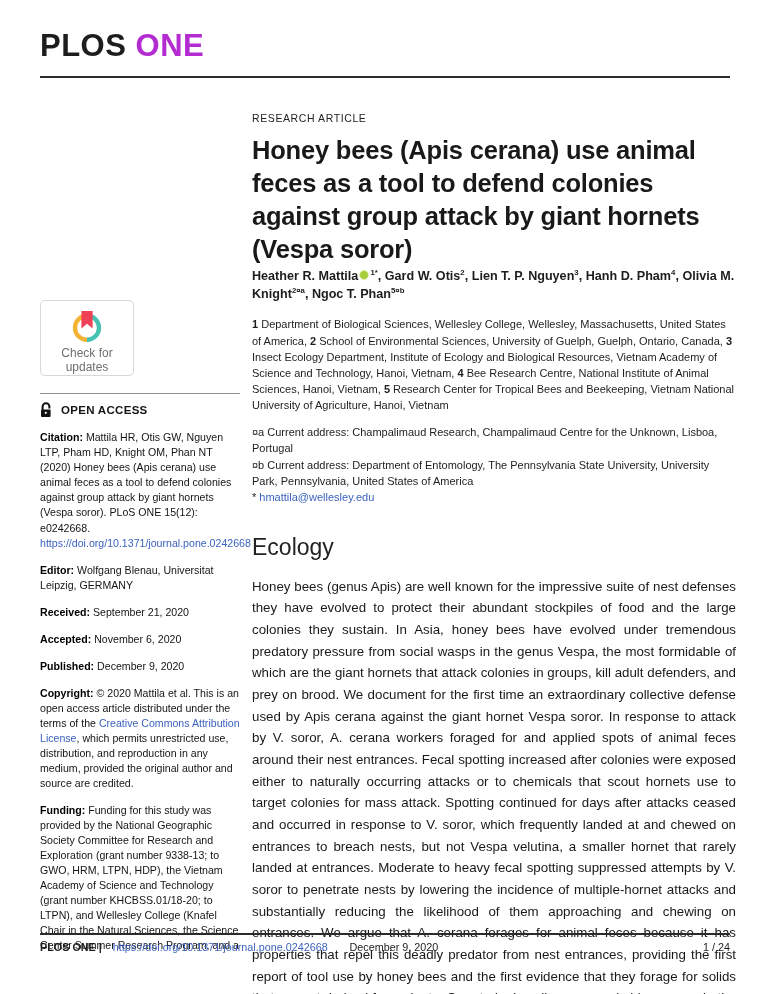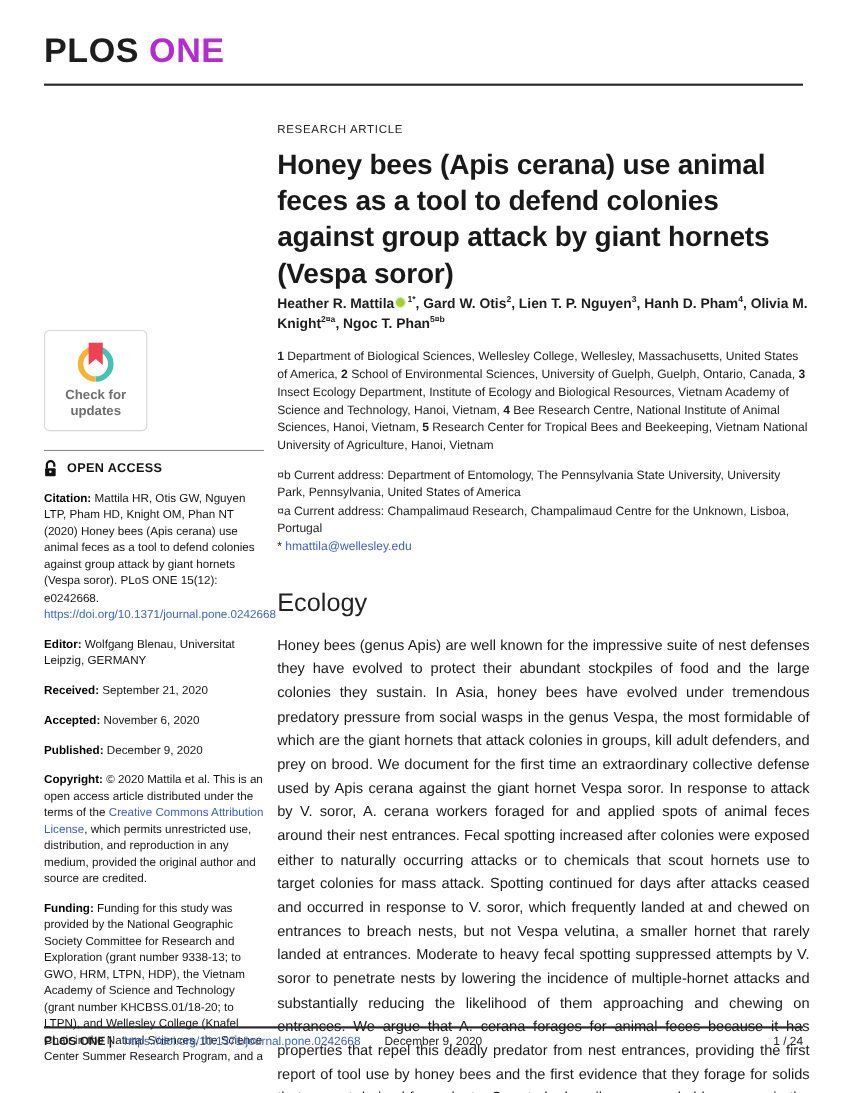--- a/index.html
+++ b/index.html
@@ -25,24 +25,23 @@
 
   
   .header{position:absolute;left:40px;right:24px;top:28px;}
   .wordmark{font-size:31px;font-weight:bold;letter-spacing:.5px;}
   .wordmark .one{color:var(--magenta);}
   .header-rule{position:absolute;left:40px;right:38px;top:76px;border-top:2px solid var(--rule-dark);}
 
   
   .sidebar{position:absolute;left:40px;top:96px;width:200px;font-size:10.6px;line-height:1.42;color:#141414;}
   .badge{
-    margin-top:204px;width:94px;height:92px;border:1px solid #d7d7d7;border-radius:5px;
+    margin-top:204px;width:94px;height:76px;border:1px solid #d7d7d7;border-radius:5px;
     display:flex;flex-direction:column;align-items:center;justify-content:flex-start;padding-top:6px;
     background:#fff;
-    font-weight:bold;
   }
   .badge-text{font-size:12px;color:#6e6e6e;line-height:1.15;text-align:center;margin-top:2px;}
   .sidebar-rule{margin-top:17px;border-top:1px solid #8f8f8f;width:100%;}
   .oa-row{display:flex;align-items:flex-end;gap:6px;margin-top:8px;}
   .oa-label{font-size:11.5px;font-weight:bold;letter-spacing:.3px;}
   .side-par{margin-top:12px;}
   .side-par .bd{color:#000;}
 
   
   .main{position:absolute;left:252px;top:112px;width:484px;}
@@ -111,22 +110,22 @@
   <p class="side-par"><span class="bd">Copyright: </span><span>© 2020 Mattila et al. This is an open access article distributed under the terms of the </span><span class="lnk">Creative Commons Attribution License</span><span>, which permits unrestricted use, distribution, and reproduction in any medium, provided the original author and source are credited.</span></p>
   <p class="side-par"><span class="bd">Funding: </span><span>Funding for this study was provided by the National Geographic Society Committee for Research and Exploration (grant number 9338-13; to GWO, HRM, LTPN, HDP), the Vietnam Academy of Science and Technology (grant number KHCBSS.01/18-20; to LTPN), and Wellesley College (Knafel Chair in the Natural Sciences, the Science Center Summer Research Program, and a</span></p>
 </div>
 
 <div class="main">
   <div class="kicker">RESEARCH ARTICLE</div>
   <h1 class="title"><span>Honey bees (</span><span class="it">Apis cerana</span><span>) use animal feces as a tool to defend colonies against group attack by giant hornets (</span><span class="it">Vespa soror</span><span>)</span></h1>
   <p class="authors"><span>Heather R. Mattila</span><span class="inline-icon orcid"></span><span class="sup">1</span><span class="sup">*</span><span>, Gard W. Otis</span><span class="sup">2</span><span>, Lien T. P. Nguyen</span><span class="sup">3</span><span>, Hanh D. Pham</span><span class="sup">4</span><span>, Olivia M. Knight</span><span class="sup">2¤a</span><span>, Ngoc T. Phan</span><span class="sup">5¤b</span></p>
   <p class="affils"><span class="bd">1</span><span> Department of Biological Sciences, Wellesley College, Wellesley, Massachusetts, United States of America, </span><span class="bd">2</span><span> School of Environmental Sciences, University of Guelph, Guelph, Ontario, Canada, </span><span class="bd">3</span><span> Insect Ecology Department, Institute of Ecology and Biological Resources, Vietnam Academy of Science and Technology, Hanoi, Vietnam, </span><span class="bd">4</span><span> Bee Research Centre, National Institute of Animal Sciences, Hanoi, Vietnam, </span><span class="bd">5</span><span> Research Center for Tropical Bees and Beekeeping, Vietnam National University of Agriculture, Hanoi, Vietnam</span></p>
   <div class="curr">
+    <span class="curr-line"><span>¤a Current address: Champalimaud Research, Champalimaud Centre for the Unknown, Lisboa, Portugal</span></span>
     <span class="curr-line"><span>¤b Current address: Department of Entomology, The Pennsylvania State University, University Park, Pennsylvania, United States of America</span></span>
-    <span class="curr-line"><span>¤a Current address: Champalimaud Research, Champalimaud Centre for the Unknown, Lisboa, Portugal</span></span>
     <span class="curr-line email-line"><span>* </span><span class="lnk">hmattila@wellesley.edu</span></span>
   </div>
   <h2 class="abstract-h">Ecology</h2>
   <p class="abstract-p"><span>Honey bees (genus </span><span class="it">Apis</span><span>) are well known for the impressive suite of nest defenses they have evolved to protect their abundant stockpiles of food and the large colonies they sustain. In Asia, honey bees have evolved under tremendous predatory pressure from social wasps in the genus </span><span class="it">Vespa</span><span>, the most formidable of which are the giant hornets that attack colonies in groups, kill adult defenders, and prey on brood. We document for the first time an extraordinary collective defense used by </span><span class="it">Apis cerana</span><span> against the giant hornet </span><span class="it">Vespa soror</span><span>. In response to attack by </span><span class="it">V. soror</span><span>, </span><span class="it">A. cerana</span><span> workers foraged for and applied spots of animal feces around their nest entrances. Fecal spotting increased after colonies were exposed either to naturally occurring attacks or to chemicals that scout hornets use to target colonies for mass attack. Spotting continued for days after attacks ceased and occurred in response to </span><span class="it">V. soror</span><span>, which frequently landed at and chewed on entrances to breach nests, but not </span><span class="it">Vespa velutina</span><span>, a smaller hornet that rarely landed at entrances. Moderate to heavy fecal spotting suppressed attempts by </span><span class="it">V. soror</span><span> to penetrate nests by lowering the incidence of multiple-hornet attacks and substantially reducing the likelihood of them approaching and chewing on entrances. We argue that </span><span class="it">A. cerana</span><span> forages for animal feces because it has properties that repel this deadly predator from nest entrances, providing the first report of tool use by honey bees and the first evidence that they forage for solids that are not derived from plants. Our study describes a remarkable weapon in the already sophisticated portfolio of defenses that honey bees have evolved in response to the predatory threats they face. It also highlights the strong selective pressure honey bees will encounter if giant hornets, recently detected in western North America, become established.</span></p>
 
 </div>
 
 <div class="footer-rule"></div>
 <div class="footer">
   <div class="footer-left">

